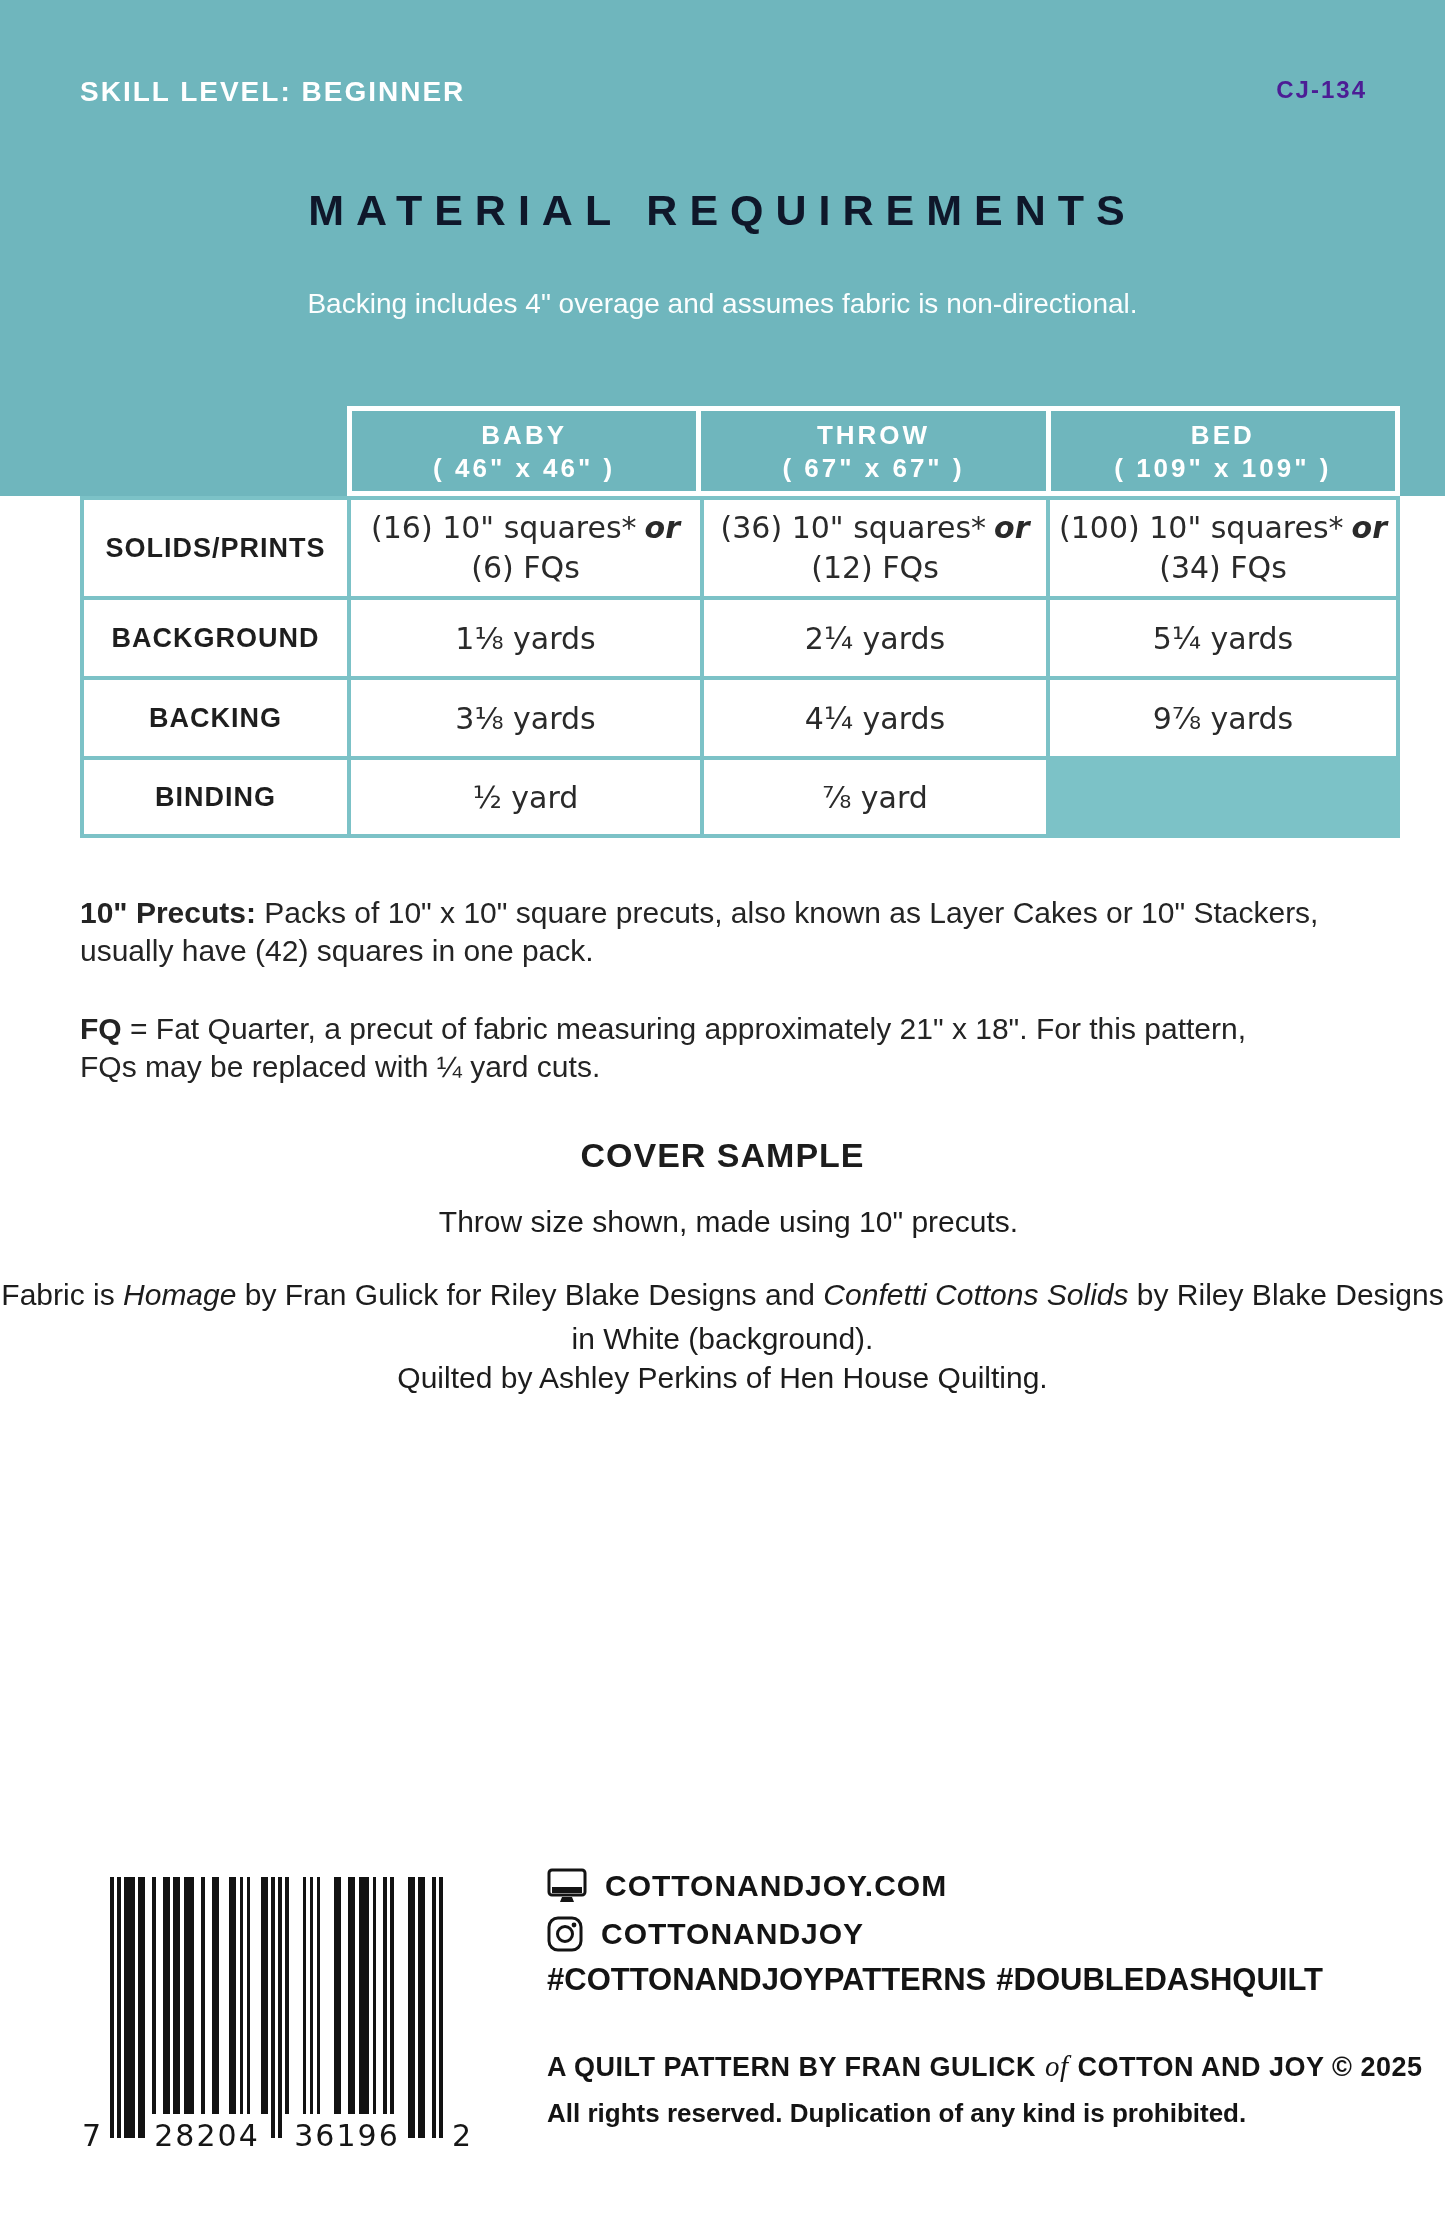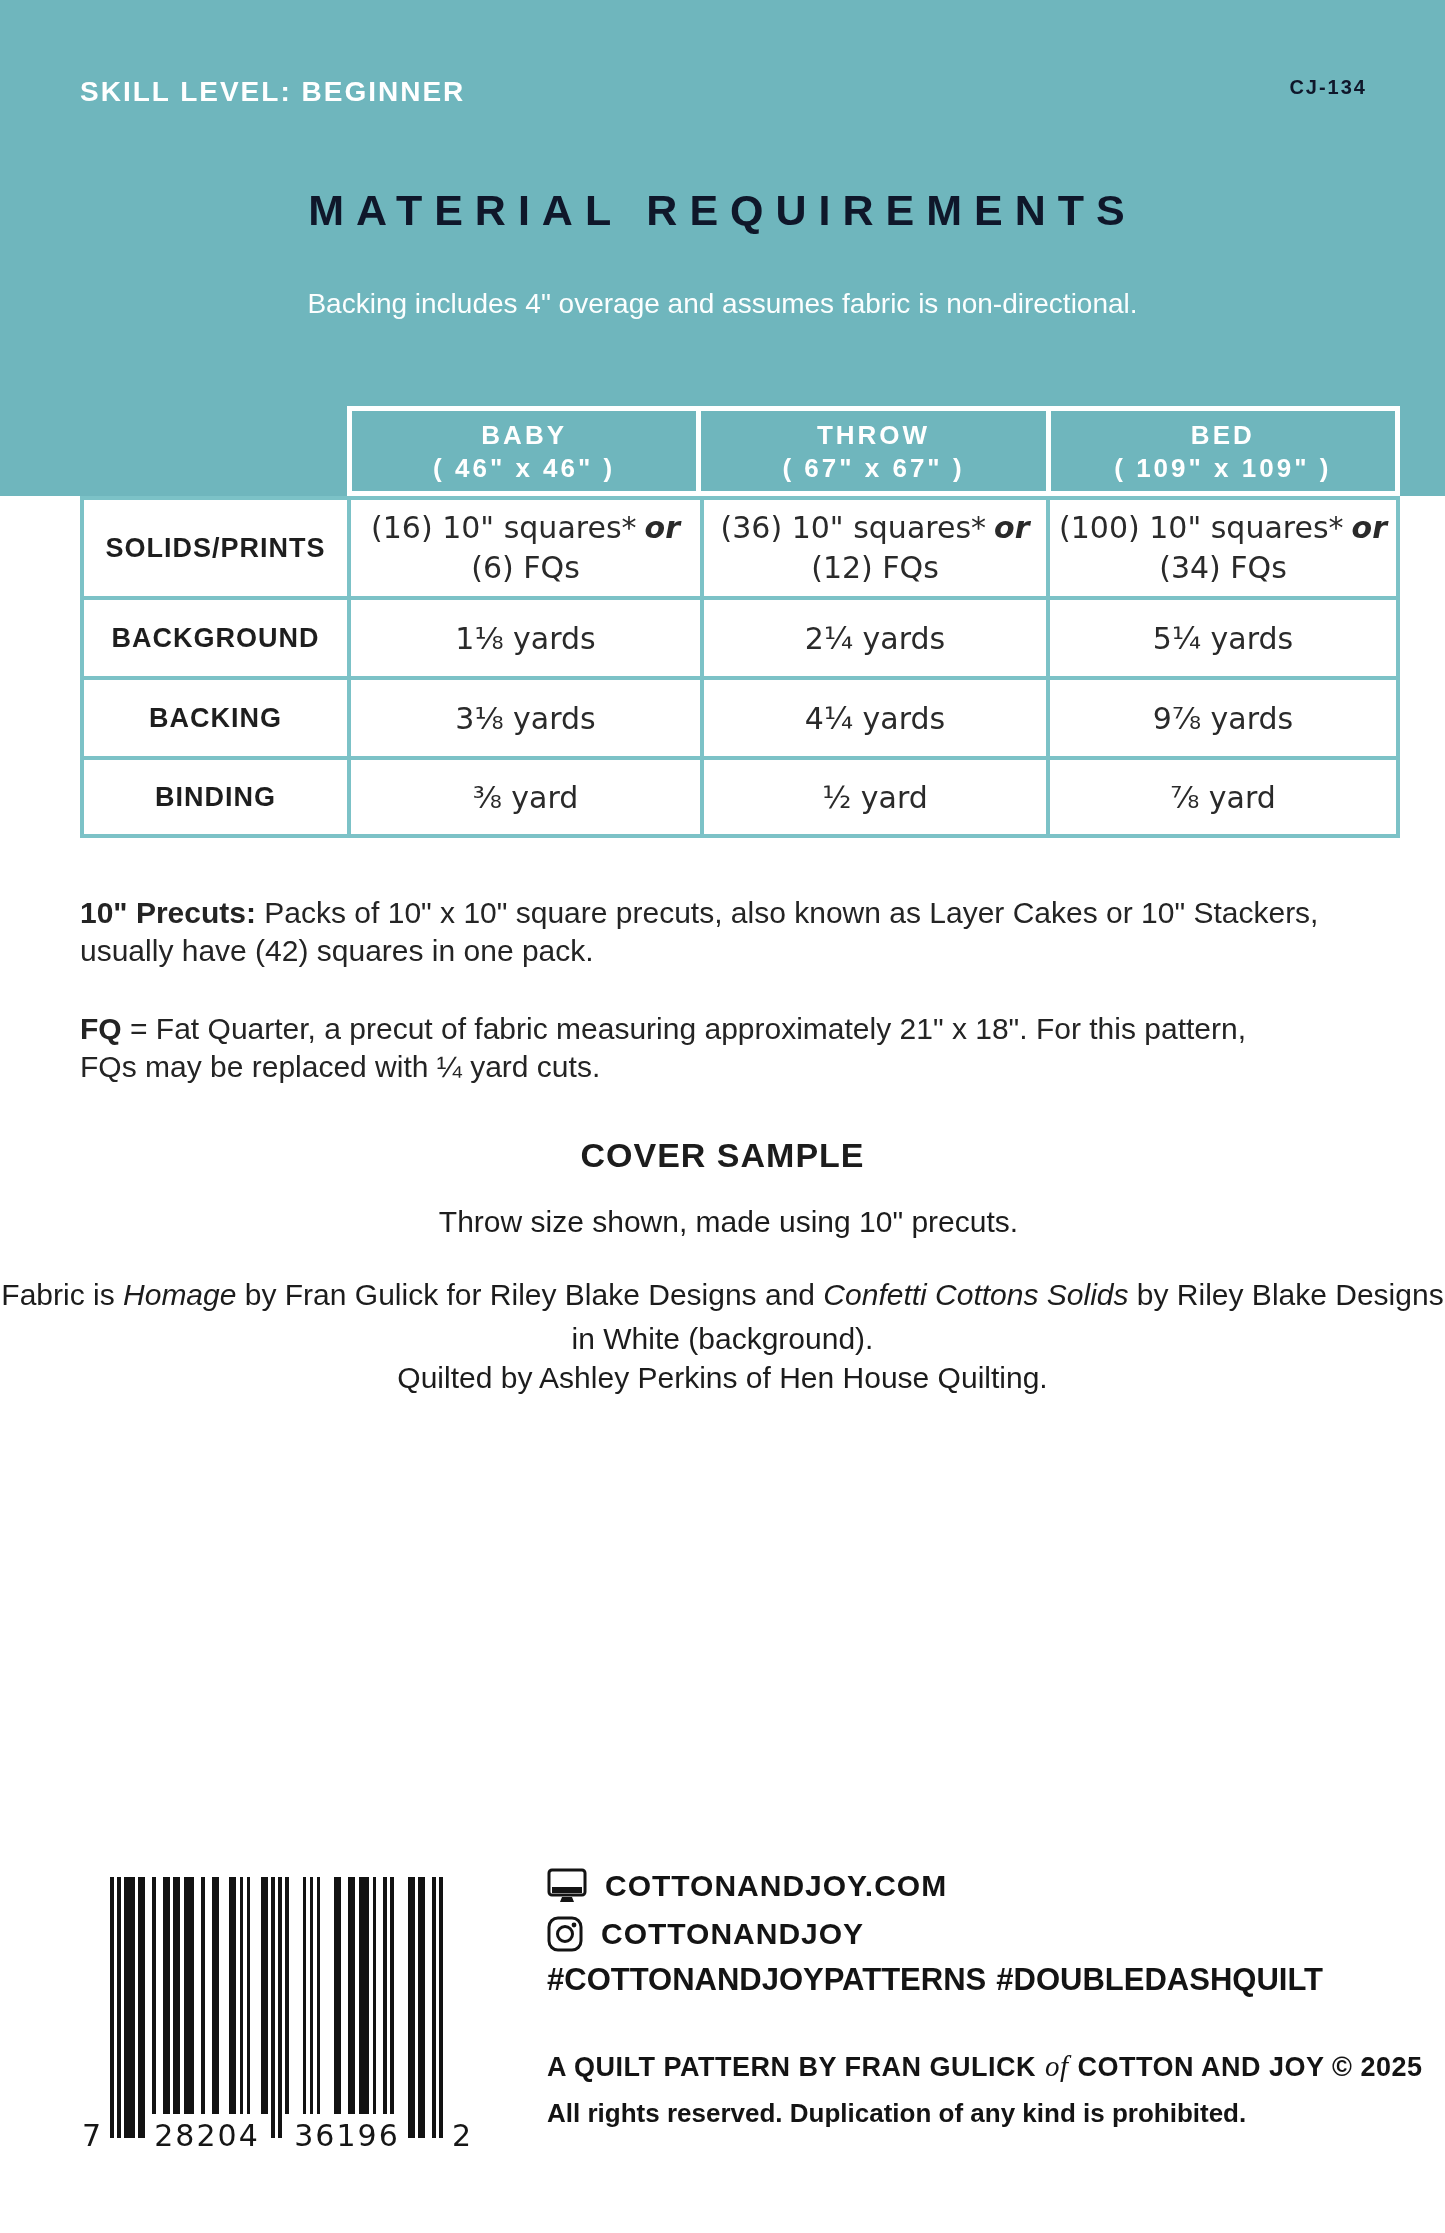--- a/index.html
+++ b/index.html
@@ -3,22 +3,22 @@
 <meta charset="utf-8">
 <style>
   html,body{margin:0;padding:0;background:#d9dde0;}
   #page{position:relative;width:1445px;height:2233px;margin:0 auto;background:#ffffff;
         font-family:"Liberation Sans",sans-serif;color:#1f1f1f;overflow:hidden;}
 
   
   .band{position:absolute;left:0;top:0;width:1445px;height:496px;background:#6FB6BD;}
   .skill{position:absolute;left:80px;top:76px;font-size:28px;font-weight:700;
          letter-spacing:2px;color:#ffffff;}
-  .pnum{position:absolute;right:78px;top:76px;font-size:20px;font-weight:700;
-        letter-spacing:2px;color:#0f172a;}
+  .pnum{position:absolute;right:78px;top:76px;font-size:24px;font-weight:700;
+        letter-spacing:2px;color:#4c1d95;}
   .title{position:absolute;left:0;top:186px;width:100%;margin:0;text-align:center;
          font-size:43px;font-weight:700;letter-spacing:12px;color:#0f172a;}
   .subtitle{position:absolute;left:0;top:288px;width:100%;margin:0;text-align:center;
             font-size:28px;font-weight:400;color:#fbfefe;}
 
   
   .thead{position:absolute;left:347px;top:406px;width:1053px;height:90px;
          display:flex;gap:5px;padding:5px;background:#ffffff;box-sizing:border-box;justify-content:center;}
   .hcell{background:#6FB6BD;color:#ffffff;flex:1 1 0;display:flex;flex-direction:column;
          align-items:center;justify-content:center;gap:3px;
@@ -120,21 +120,20 @@
     <div class="vcell">1⅛ yards</div>
     <div class="vcell">2¼ yards</div>
     <div class="vcell">5¼ yards</div>
 
     <div class="lcell">BACKING</div>
     <div class="vcell">3⅛ yards</div>
     <div class="vcell">4¼ yards</div>
     <div class="vcell">9⅞ yards</div>
 
     <div class="lcell">BINDING</div>
-    <div class="vcell">⅜ yard</div>
     <div class="vcell">½ yard</div>
     <div class="vcell">⅞ yard</div>
   </section>
 
   <section class="notes">
     <p class="note"><b>10" Precuts:</b><span> Packs of 10" x 10" square precuts, also known as Layer Cakes or 10" Stackers, usually have (42) squares in one pack.</span></p>
     <p class="note second"><b>FQ</b><span> = Fat Quarter, a precut of fabric measuring approximately 21" x 18". For this pattern, FQs may be replaced with ¼ yard cuts.</span></p>
   </section>
 
   <section class="cover">

